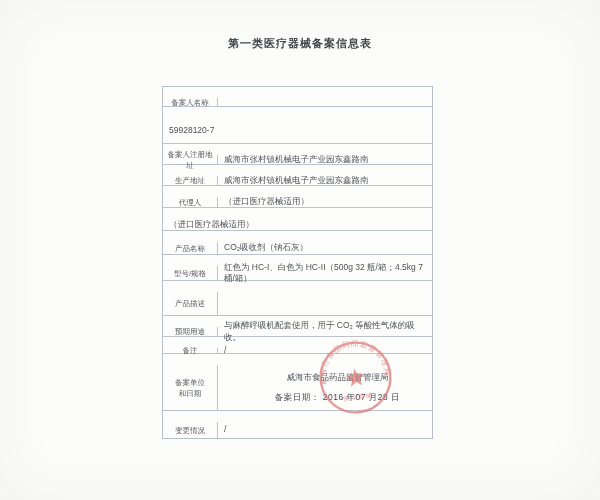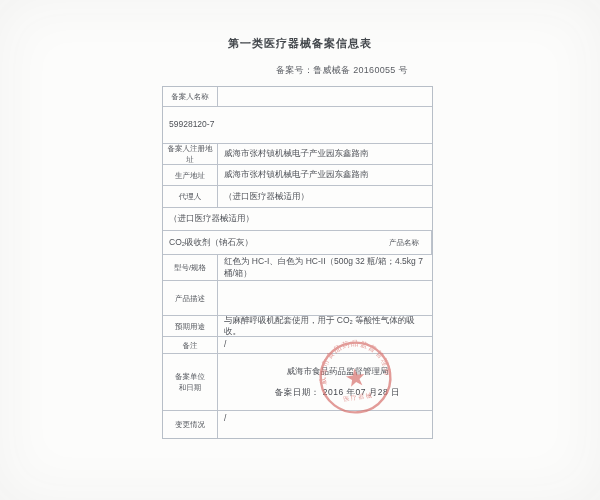--- a/index.html
+++ b/index.html
@@ -25,21 +25,21 @@
     position:absolute; top:64px; left:276px;
     font-size:9px; color:#5a5d63; letter-spacing:0.3px;
   }
   .filing-table {
     position:absolute; left:162px; top:86px; width:269px;
     border:1px solid #b7bec7;
     background:#fdfdfc;
   }
   .row { display:flex; box-sizing:border-box; border-bottom:1px solid #bcc2cb; }
   .row:last-child { border-bottom:none;justify-content:space-between; }
-  .cell { box-sizing:border-box; }
+  .cell { box-sizing:border-box;margin-top:11px; }
   .label {
     width:55px; flex:0 0 55px;
     border-right:1px solid #bcc2cb;
     display:flex; align-items:center; justify-content:center;
     text-align:center; white-space:pre-line;
     font-size:7.5px; line-height:11px; color:#55585e;
     padding:1px;
   }
   .value {
     flex:1; display:flex; align-items:center;
@@ -63,21 +63,20 @@
   .seal-star { fill:#d97672; }
   .seal-bottom { font-size:8px; fill:#d97672; text-anchor:middle; letter-spacing:2px; }
 </style>
 </head>
 <body>
 
 <div class="page">
 
   <div class="doc-title">第一类医疗器械备案信息表</div>
 
-  <div class="filing-no">备案号：鲁威械备 20160055 号</div>
 
   <div class="filing-table">
 
     <div class="row" style="height:20px">
       <div class="cell label">备案人名称</div>
     </div>
 
     <div class="row" style="height:37px">
       <div class="cell value">59928120-7</div>
     </div>
@@ -95,22 +94,22 @@
     <div class="row" style="height:22px">
       <div class="cell label">代理人</div>
       <div class="cell value">（进口医疗器械适用）</div>
     </div>
 
     <div class="row" style="height:23px">
       <div class="cell value">（进口医疗器械适用）</div>
     </div>
 
     <div class="row" style="height:24px">
+      <div class="cell label">产品名称</div>
       <div class="cell value">CO₂吸收剂（钠石灰）</div>
-      <div class="cell label">产品名称</div>
     </div>
 
     <div class="row" style="height:26px">
       <div class="cell label">型号/规格</div>
       <div class="cell value">红色为 HC-I、白色为 HC-II（500g  32 瓶/箱；4.5kg  7 桶/箱）</div>
     </div>
 
     <div class="row" style="height:35px">
       <div class="cell label">产品描述</div>
     </div>

